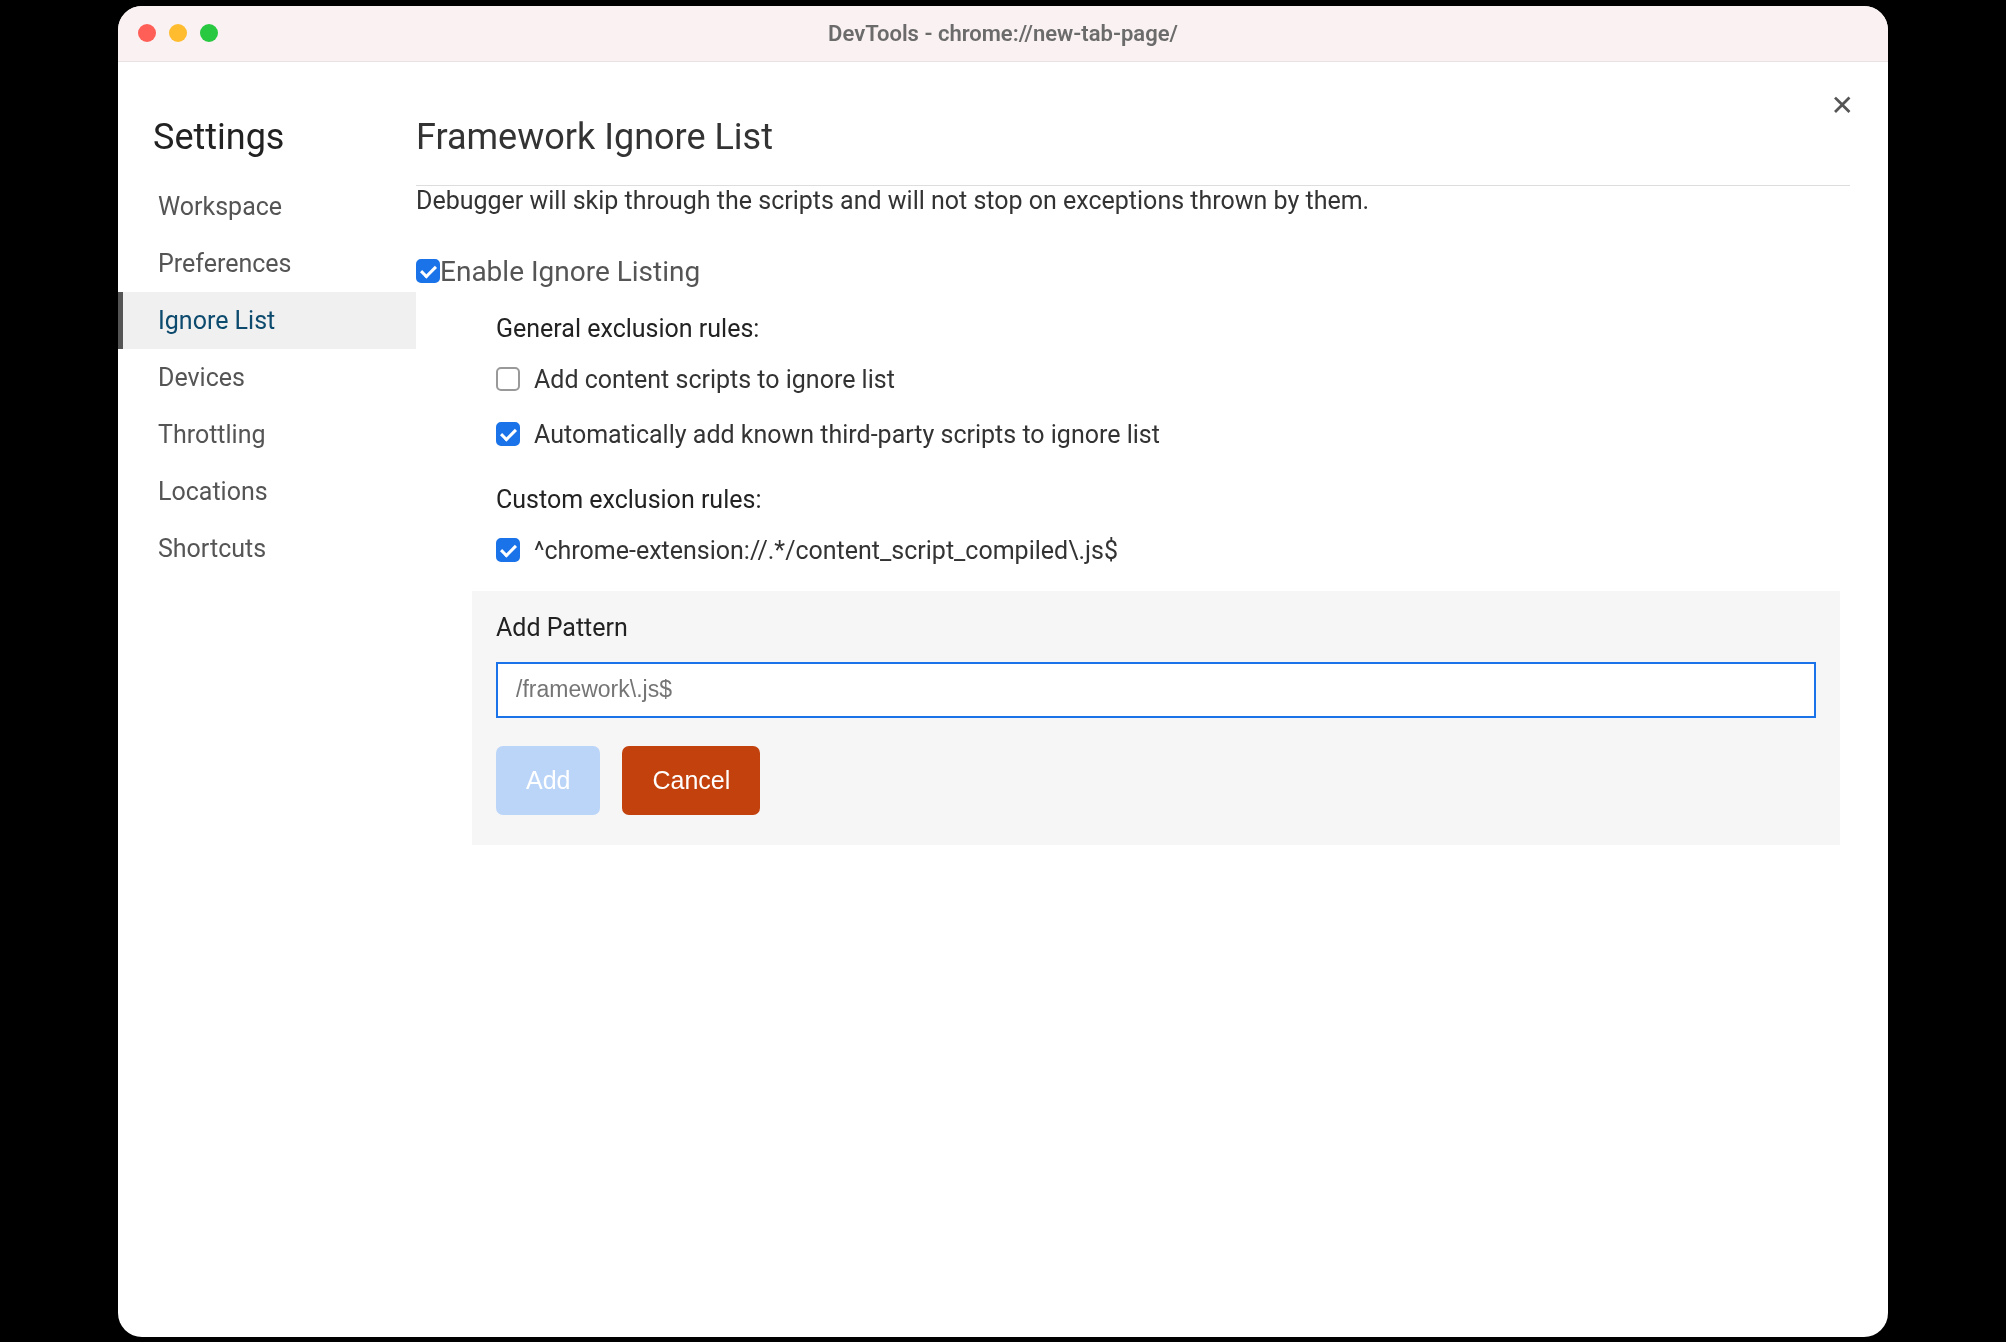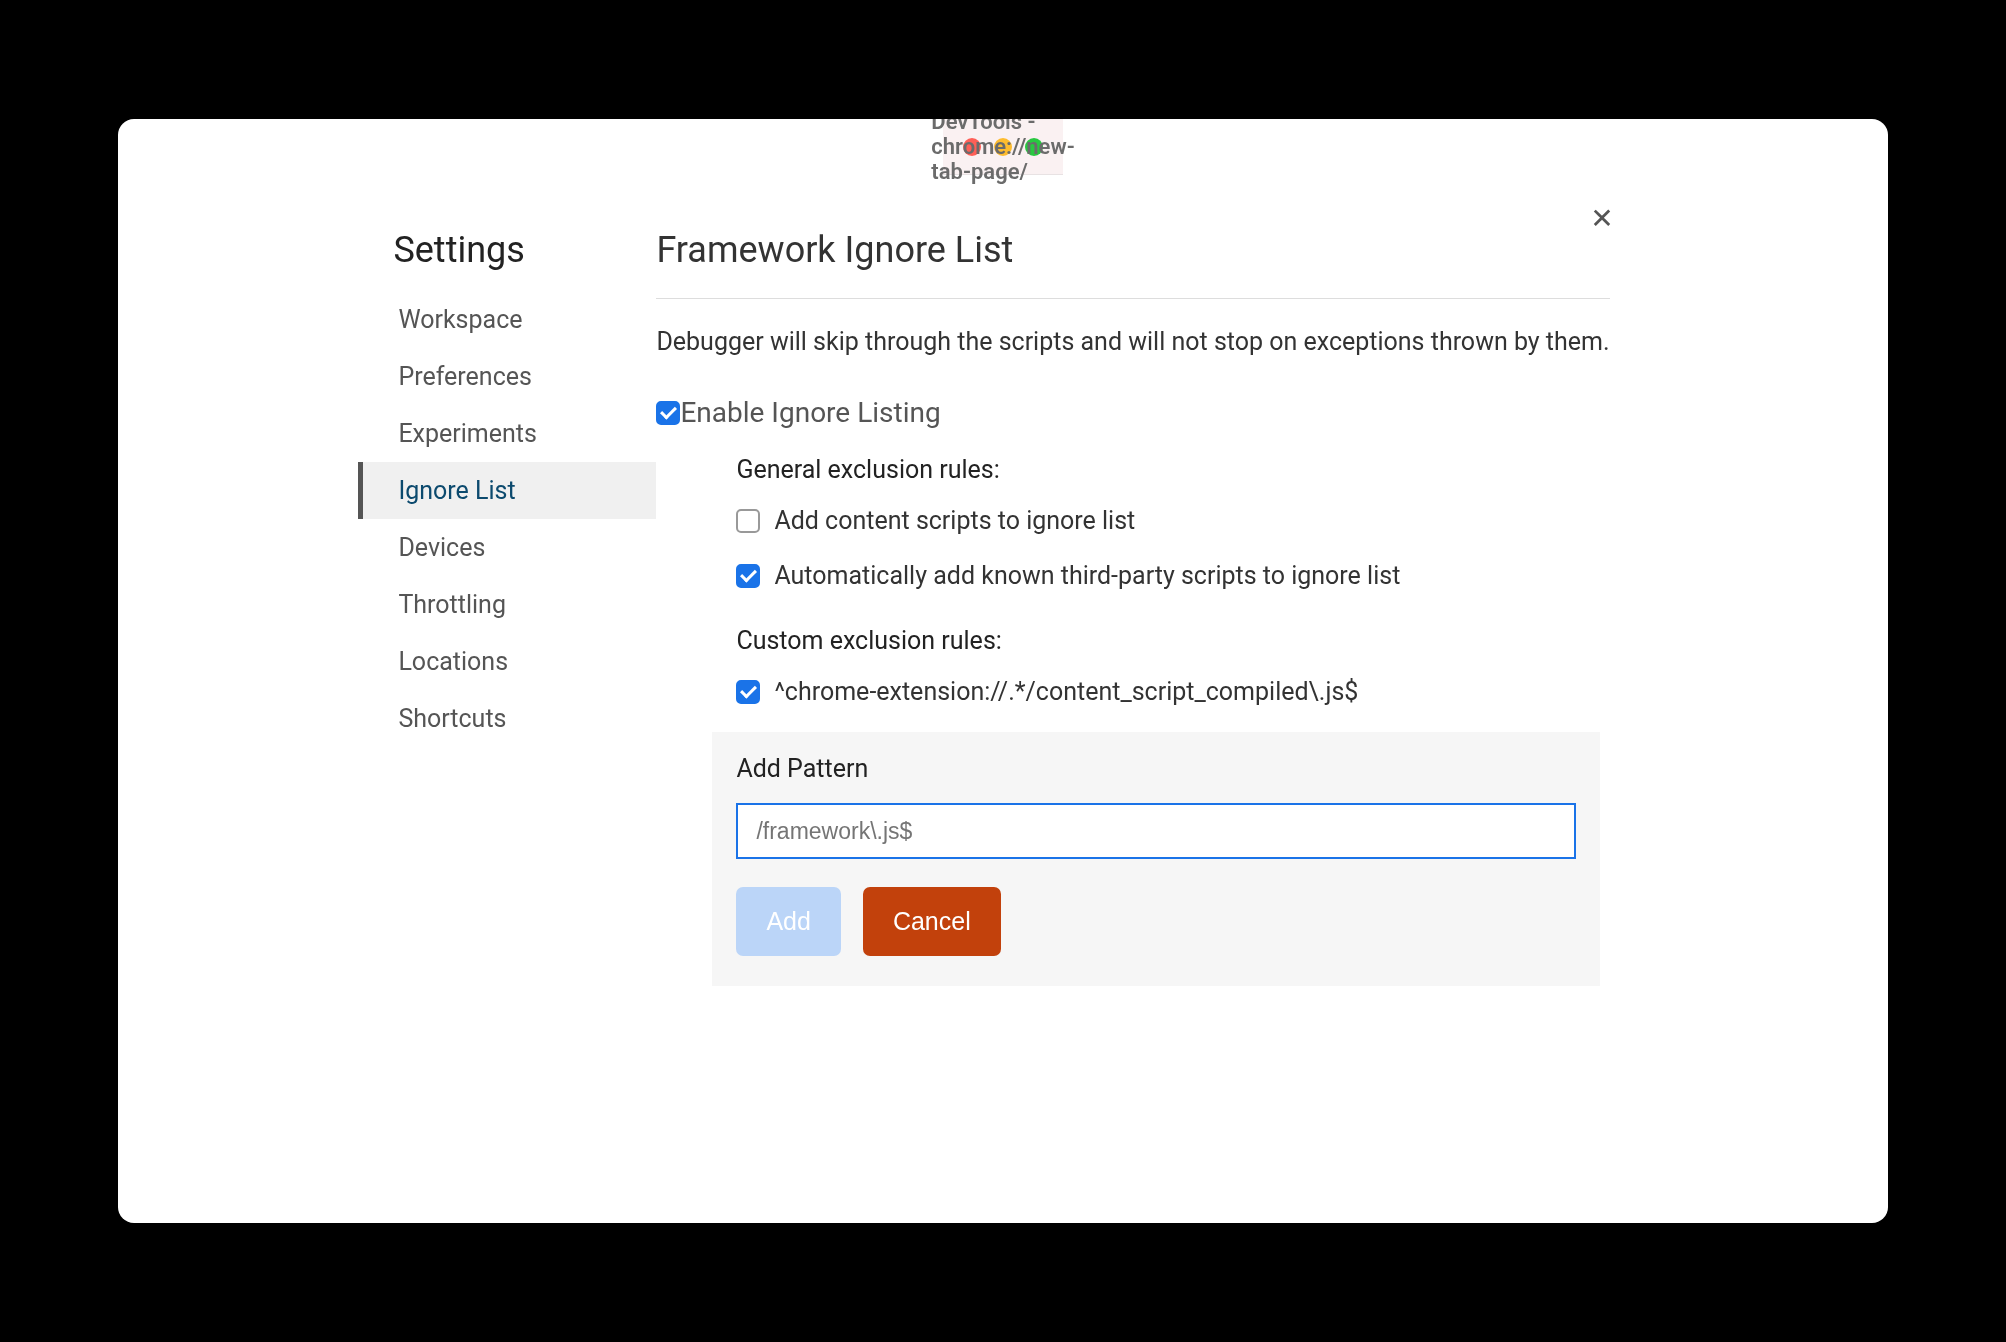--- a/index.html
+++ b/index.html
@@ -11,28 +11,27 @@
       background: #000;
       font-family: -apple-system, BlinkMacSystemFont, "Segoe UI", Roboto, Helvetica, Arial, sans-serif;
       width: 2006px;
       height: 1342px;
       display: flex;
       align-items: center;
       justify-content: center;
     }
     .window {
       background: #fff;
-      border-radius: 16px;
+      border-radius: 24px;
       width: 1770px;
-      height: 1104px;
+      height: 1331px;
       overflow: hidden;
       display: flex;
       flex-direction: column;
       box-shadow: 0 20px 60px rgba(0,0,0,0.5);
-      align-items: center;
     }
     .titlebar {
       height: 56px;
       background: #faf1f2;
       border-bottom: 1px solid #e8e2e3;
       display: flex;
       align-items: center;
       padding: 0 20px;
       position: relative;
     }
@@ -98,21 +97,20 @@
     .main {
       flex: 1;
       padding: 54px 38px 0 0;
     }
     .page-title {
       font-size: 36px;
       color: #333;
       font-weight: 400;
       padding-bottom: 27px;
       border-bottom: 1px solid #ddd;
-      margin-bottom: 28px;
     }
     .description {
       font-size: 25px;
       color: #333;
       margin-bottom: 40px;
     }
     .checkbox-row {
       display: flex;
       align-items: center;
       margin-bottom: 26px;
@@ -224,21 +222,20 @@
   </div>
 
   <div class="content">
     <div class="close-x">✕</div>
 
     <div class="sidebar">
       <div class="sidebar-title">Settings</div>
       <div id="sidebar-items">
           <div class="sidebar-item">Workspace</div>
           <div class="sidebar-item">Preferences</div>
-          <div class="sidebar-item">Experiments</div>
           <div class="sidebar-item active">Ignore List</div>
           <div class="sidebar-item">Devices</div>
           <div class="sidebar-item">Throttling</div>
           <div class="sidebar-item">Locations</div>
           <div class="sidebar-item">Shortcuts</div>
         </div>
     </div>
 
     <div class="main">
       <div class="page-title">Framework Ignore List</div>

